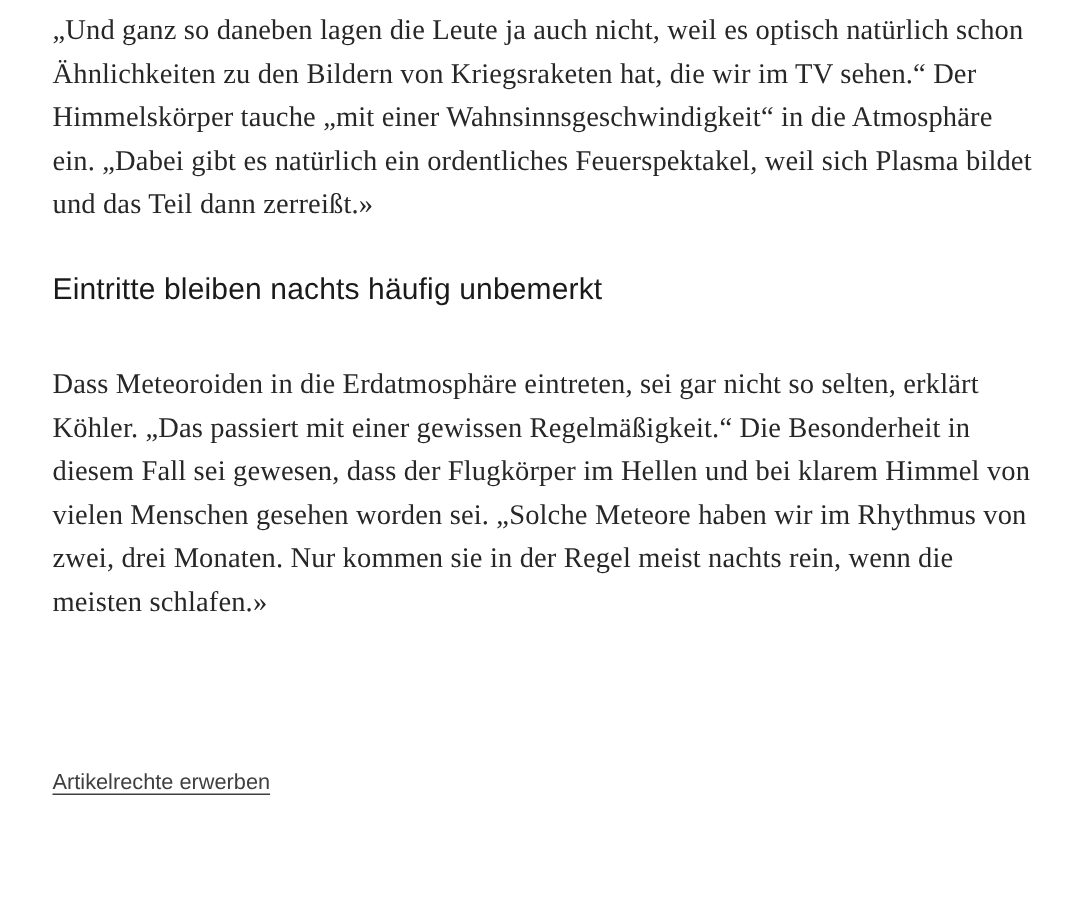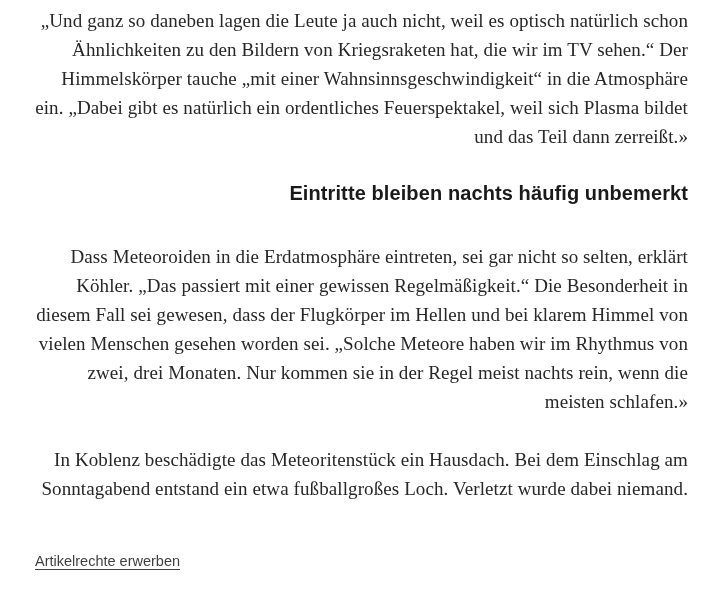--- a/index.html
+++ b/index.html
@@ -12,33 +12,32 @@
     height: 610px;
     overflow: hidden;
     font-family: "Liberation Serif", serif;
     color: #272727;
     -webkit-font-smoothing: antialiased;
   }
   .article {
     padding: 6px 32px 0 35px;
     max-width: 653px;
     box-sizing: content-box;
-    text-align: right;
   }
   .article p.body-paragraph {
     margin: 0 0 29px 0;
     font-size: 19px;
     line-height: 29px;
     color: #272727;
     letter-spacing: 0.1px;
   }
   .article h2.sub-heading {
     margin: 22px 0 36px 0;
     font-family: "Liberation Sans", sans-serif;
-    font-weight: 700;
+    font-weight: 400;
     font-size: 20px;
     line-height: 26px;
     color: #1a1a1a;
     letter-spacing: 0.1px;
   }
   .article-footer {
     margin: 48px 0 0 0;
     padding: 0 0 0 35px;
     font-family: "Liberation Sans", sans-serif;
     font-size: 14.5px;
@@ -51,30 +50,30 @@
   .article-footer .source-label {
     color: #565656;
     text-decoration: none;
   }
   .article-footer a.rights-link {
     color: #3f3f3f;
     text-decoration: underline;
     text-underline-offset: 3px;
     text-decoration-thickness: 1px;
     cursor: pointer;
+    margin-top: 48px;
   }
 </style>
 </head>
 <body>
 
 <article class="article">
   <p class="body-paragraph">„Und ganz so daneben lagen die Leute ja auch nicht, weil es optisch natürlich schon Ähnlichkeiten zu den Bildern von Kriegsraketen hat, die wir im TV sehen.“ Der Himmelskörper tauche „mit einer Wahnsinnsgeschwindigkeit“ in die Atmosphäre ein. „Dabei gibt es natürlich ein ordentliches Feuerspektakel, weil sich Plasma bildet und das Teil dann zerreißt.»</p>
 
   <h2 class="sub-heading">Eintritte bleiben nachts häufig unbemerkt</h2>
 
   <p class="body-paragraph">Dass Meteoroiden in die Erdatmosphäre eintreten, sei gar nicht so selten, erklärt Köhler. „Das passiert mit einer gewissen Regelmäßigkeit.“ Die Besonderheit in diesem Fall sei gewesen, dass der Flugkörper im Hellen und bei klarem Himmel von vielen Menschen gesehen worden sei. „Solche Meteore haben wir im Rhythmus von zwei, drei Monaten. Nur kommen sie in der Regel meist nachts rein, wenn die meisten schlafen.»</p>
 
-  <p class="body-paragraph">In Koblenz beschädigte das Meteoritenstück ein Hausdach. Bei dem Einschlag am Sonntagabend entstand ein etwa fußballgroßes Loch. Verletzt wurde dabei niemand.</p>
 </article>
 
 <div class="article-footer">
   <a class="rights-link" href="#">Artikelrechte erwerben</a>
 </div>
 
 </body></html>

